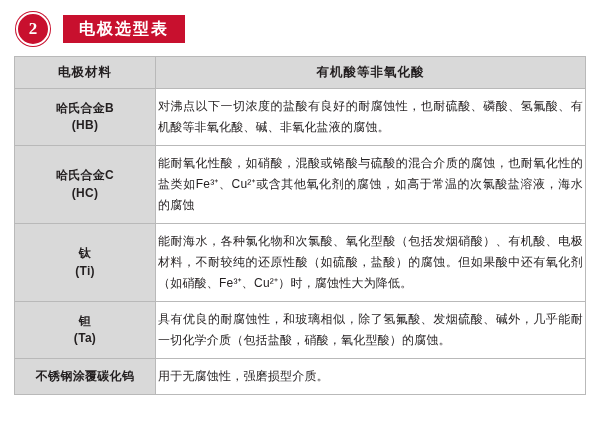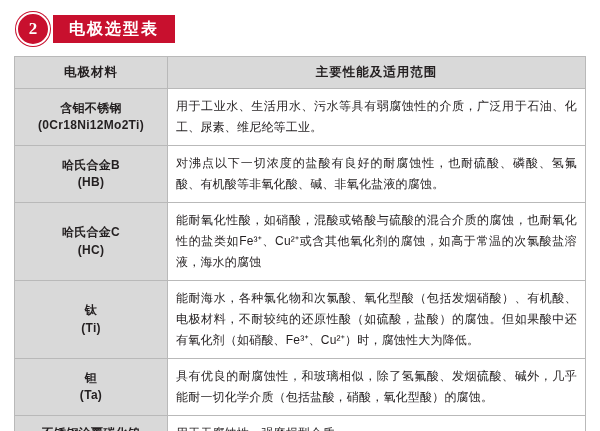--- a/index.html
+++ b/index.html
@@ -38,42 +38,42 @@
     color: #ffffff;
     font-size: 17px;
     font-weight: bold;
     display: flex;
     align-items: center;
     justify-content: center;
     flex: 0 0 auto;
     font-family: "Liberation Serif", serif;
   }
   .title-bar {
-    margin-left: 3px;
+    margin-left: 13px;
     background: #c8102e;
     color: #ffffff;
     font-size: 16px;
     font-weight: bold;
     letter-spacing: 2px;
     padding: 5px 16px 6px 16px;
     line-height: 1.1;
     display: inline-block;
   }
   
   table.spec {
     border-collapse: collapse;
     width: 572px;
     margin-top: 8px;
     table-layout: fixed;
     border: 1px solid #b9b9b9;
   }
   table.spec th, table.spec td {
     border: 1px solid #b9b9b9;
     vertical-align: middle;
-    padding: 7px 8px;
+    padding: 7px 2px;
   }
   thead th {
     background: #d9d9d9;
     font-size: 12.5px;
     font-weight: bold;
     text-align: center;
     letter-spacing: 1px;
     padding-top: 8px;
     padding-bottom: 8px;
   }
@@ -101,28 +101,24 @@
 
   <div class="header">
     <div class="badge">2</div>
     <div class="title-bar">电极选型表</div>
   </div>
 
   <table class="spec">
     <thead>
       <tr>
         <th class="col-material">电极材料</th>
-        <th>主要性能及适用范围</th>
+        <th>有机酸等非氧化酸</th>
       </tr>
     </thead>
     <tbody>
-        <tr>
-          <td class="material">含钼不锈钢<br>(0Cr18Ni12Mo2Ti)</td>
-          <td class="desc">用于工业水、生活用水、污水等具有弱腐蚀性的介质，广泛用于石油、化工、尿素、维尼纶等工业。</td>
-        </tr>
         <tr>
           <td class="material">哈氏合金B<br>(HB)</td>
           <td class="desc">对沸点以下一切浓度的盐酸有良好的耐腐蚀性，也耐硫酸、磷酸、氢氟酸、有机酸等非氧化酸、碱、非氧化盐液的腐蚀。</td>
         </tr>
         <tr>
           <td class="material">哈氏合金C<br>(HC)</td>
           <td class="desc">能耐氧化性酸，如硝酸，混酸或铬酸与硫酸的混合介质的腐蚀，也耐氧化性的盐类如Fe³⁺、Cu²⁺或含其他氧化剂的腐蚀，如高于常温的次氯酸盐溶液，海水的腐蚀</td>
         </tr>
         <tr>
           <td class="material">钛<br>(Ti)</td>

